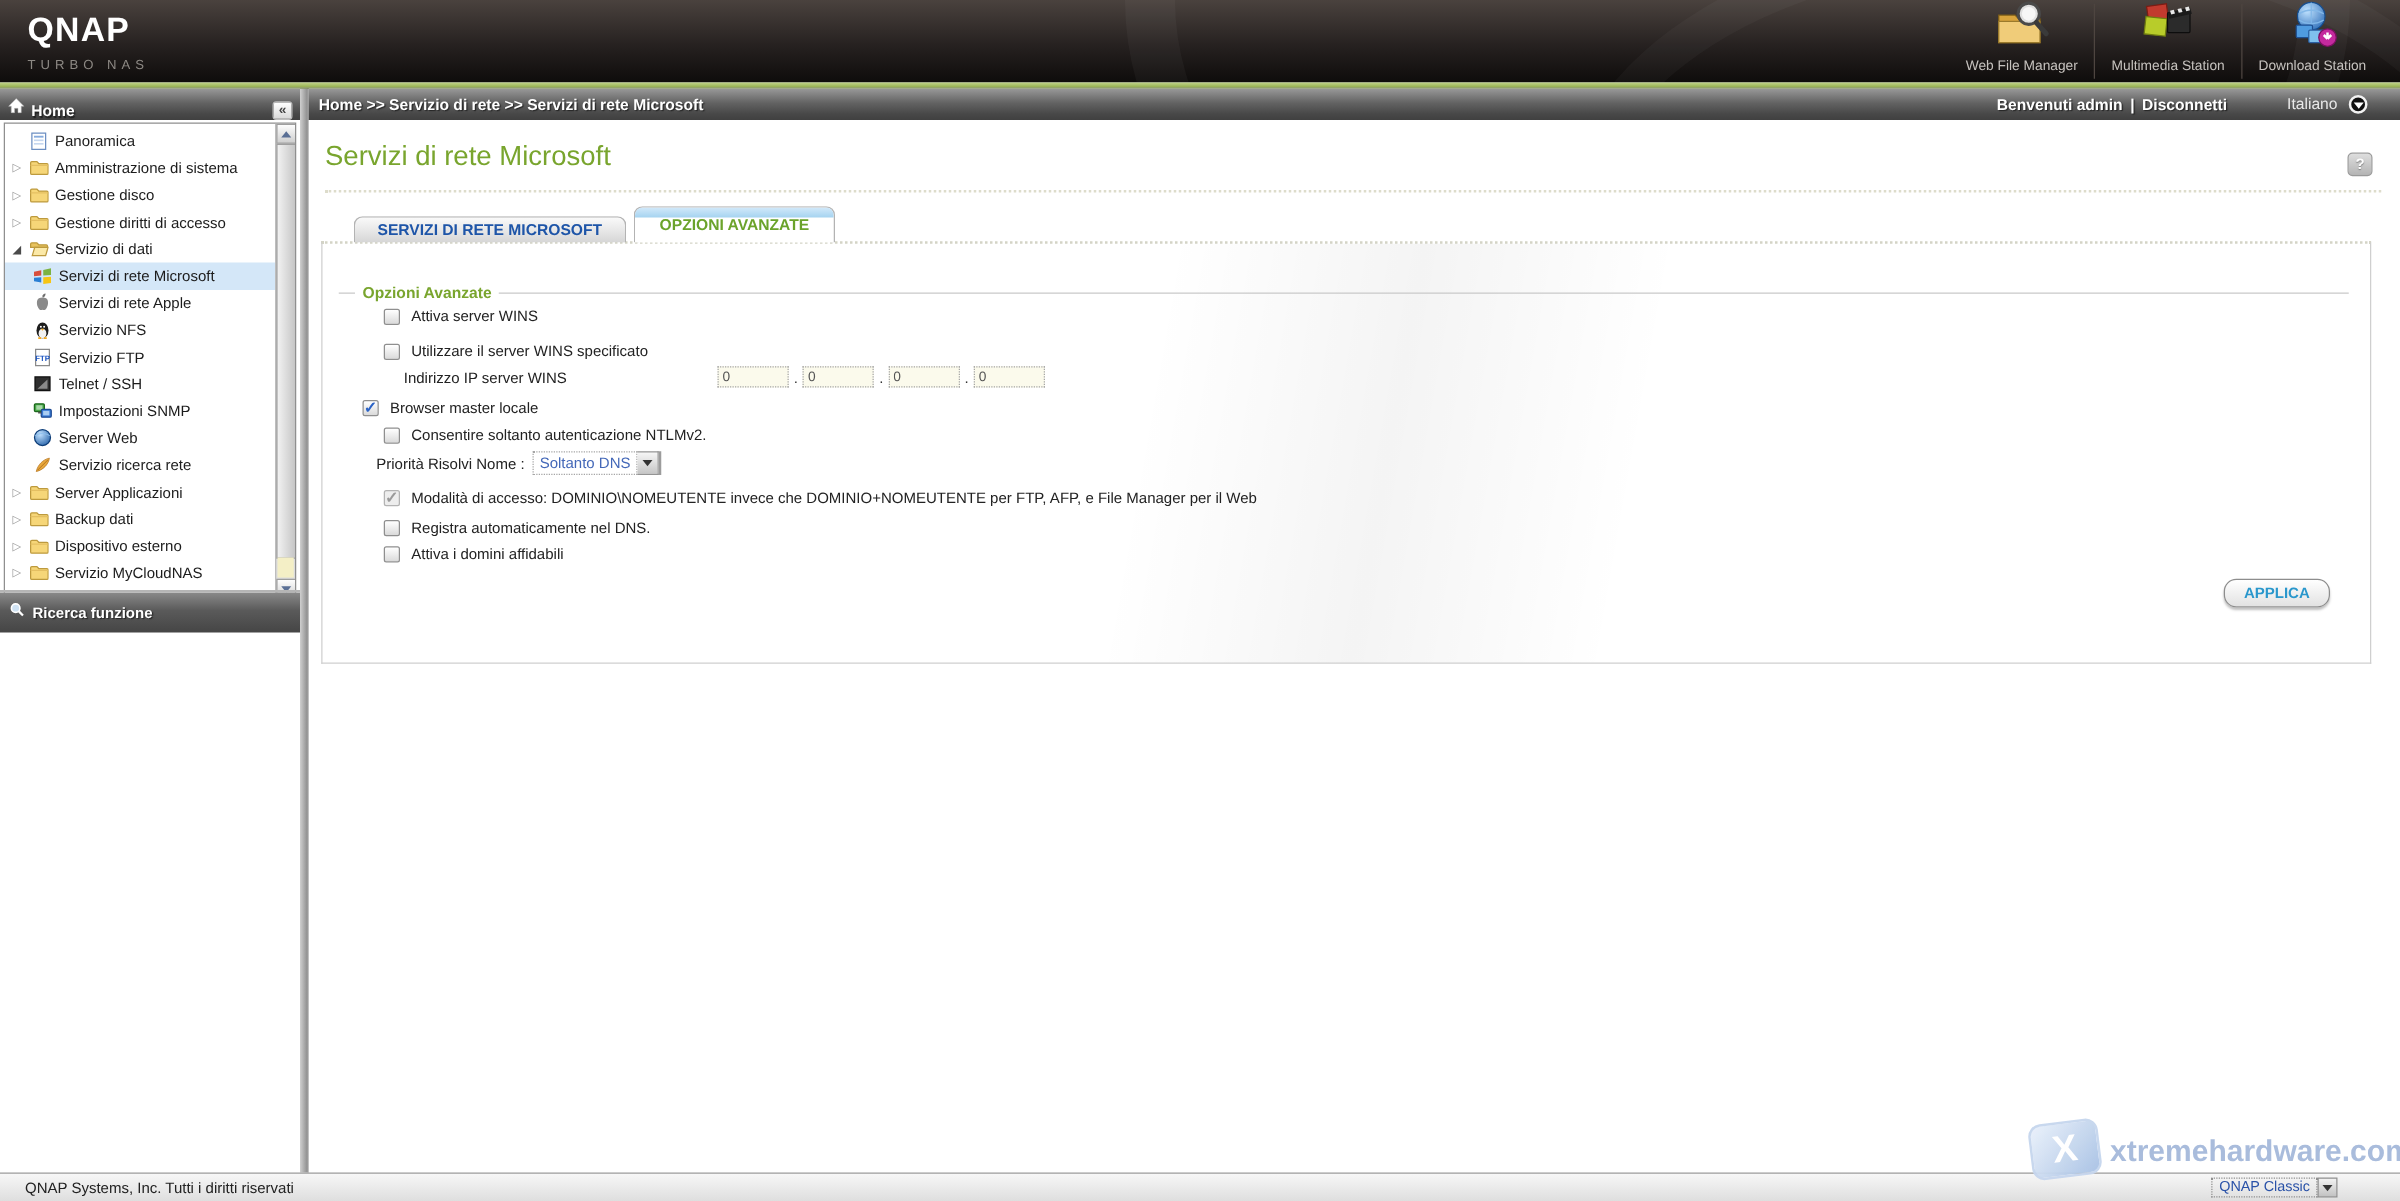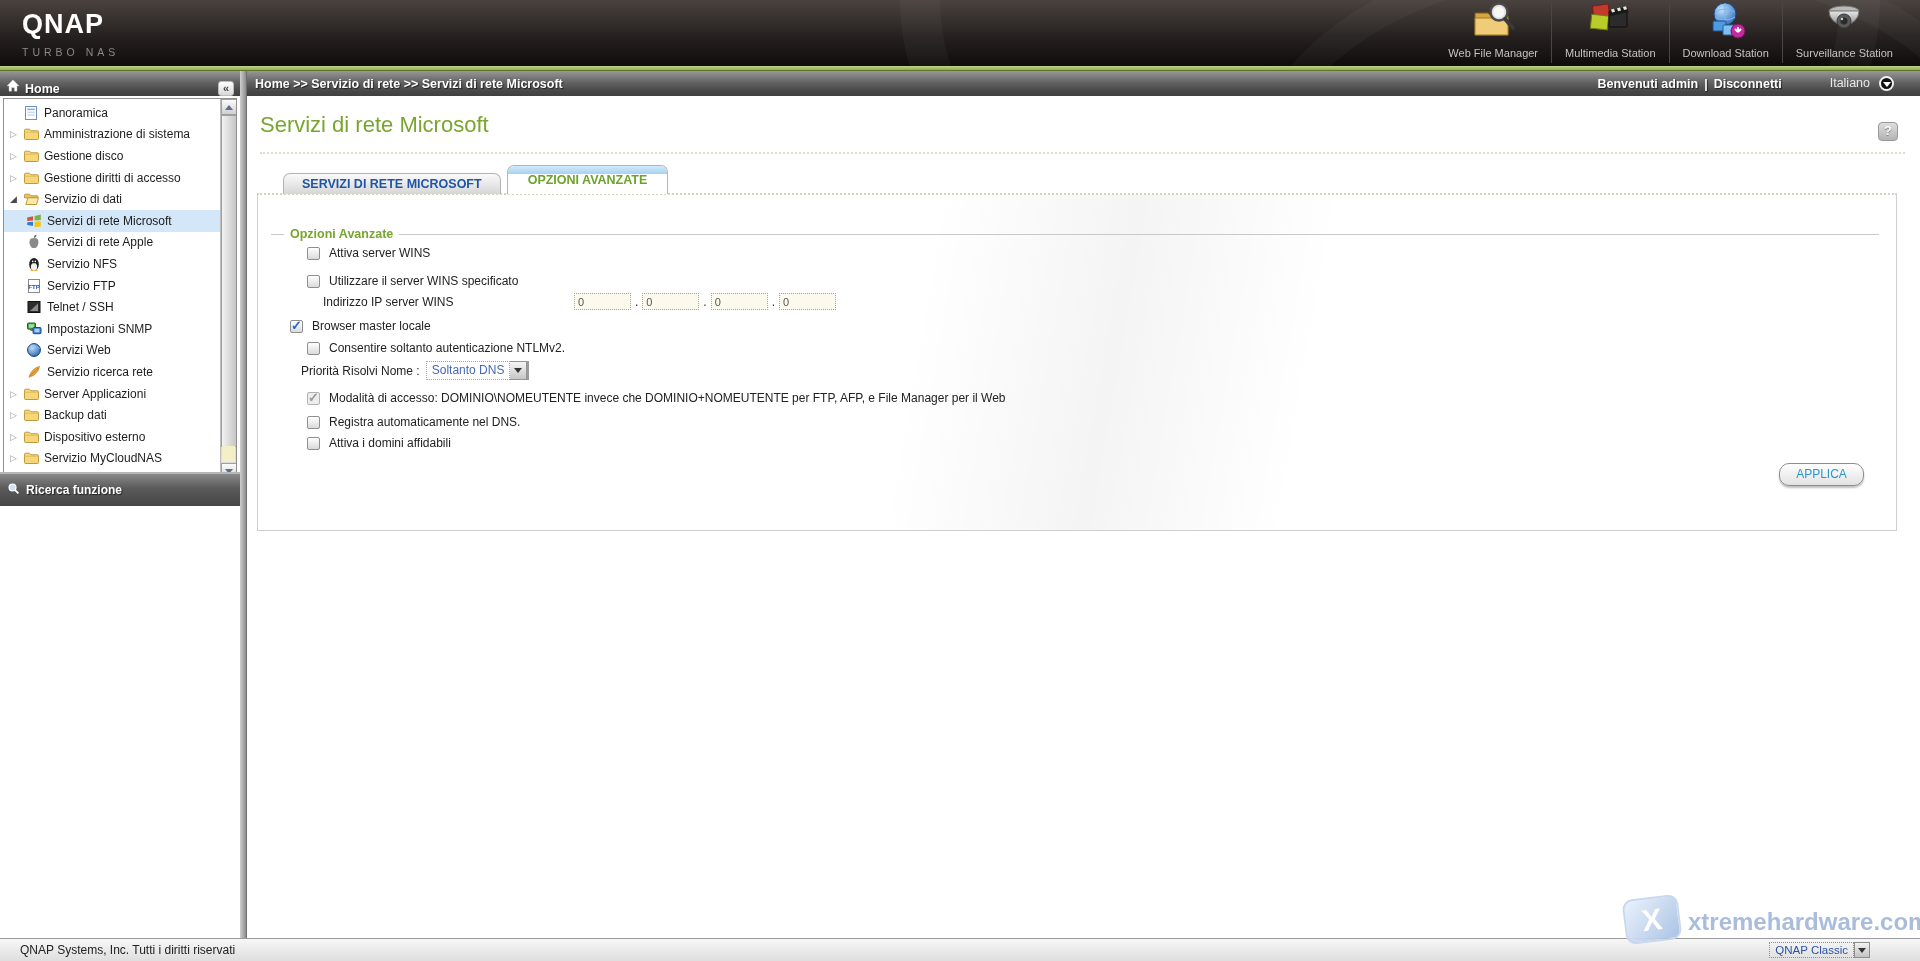--- a/index.html
+++ b/index.html
@@ -137,21 +137,21 @@
   .sel-text { border:1px dotted #a5a5a5; background:#fff; color:#4468b8; font-size:12px;
     height:19px; line-height:17px; padding:0 5px; }
   .sel-btn { width:17px; height:19px; background:linear-gradient(#f6f6f6,#c6c6c6);
     border:1px solid #949494; border-left:none; display:flex; align-items:center; justify-content:center;
     box-shadow:2px 0 0 #9c9c9c; }
   .sel-tri { width:0; height:0; border-left:4px solid transparent; border-right:4px solid transparent;
     border-top:5px solid #333; }
 
   .apply-btn { position:absolute; left:1521px; top:268px; width:85px; height:23px;
     border:1px solid #8d8d8d; border-radius:10px; background:linear-gradient(#ffffff,#e2e2e2);
-    color:#2a97cc; font-weight:normal; font-size:12px; text-align:center; line-height:21px;
+    color:#2a97cc; font-weight:bold; font-size:12px; text-align:center; line-height:21px;
     box-shadow:0 2px 2px rgba(0,0,0,.25); cursor:pointer; z-index:2; }
 
   
   .footer { position:absolute; left:0; bottom:0; width:1920px; height:23px;
     background:linear-gradient(#f7f7f7,#dedede); border-top:1px solid #9a9a9a;
     display:flex; align-items:center; padding:0 50px 0 20px; font-size:12px; color:#222; z-index:4; }
   .theme-grp { margin-left:auto; display:flex; align-items:center; cursor:pointer; }
   .theme-text { border:1px dotted #8f8f8f; color:#2a52a8; font-size:11.5px; height:16px;
     line-height:14px; padding:0 5px; background:transparent; }
   .theme-btn { width:16px; height:16px; background:linear-gradient(#f2f2f2,#c2c2c2);
@@ -211,38 +211,20 @@
           <circle cx="22" cy="13" r="11" fill="url(#gglobe)" stroke="#114a8c"></circle>
           <path d="M12 11 q10 -6 20 0 M12 16 q10 6 20 0 M22 2 v22" stroke="#7fb6e8" fill="none"></path>
           <rect x="10" y="20" width="13" height="10" rx="1" fill="#4f9be0" stroke="#1d4f92"></rect>
           <rect x="20" y="24" width="14" height="10" rx="1" fill="#7fc0ee" stroke="#2a5fa2"></rect>
           <circle cx="35" cy="30" r="7" fill="#c42a9e" stroke="#7c0f62"></circle>
           <path d="M35 26 v5 m0 0 l-3 -3 m3 3 l3 -3" stroke="#fff" stroke-width="2" fill="none"></path>
         </svg>
       </span>
       <span class="station-label">Download Station</span>
     </div>
-    <div class="station">
-      <span>
-        <svg width="46" height="40" viewBox="0 0 46 40">
-          <defs>
-            <linearGradient id="gdome" x1="0" y1="0" x2="0" y2="1">
-              <stop offset="0" stop-color="#e8e8e8"></stop>
-                <stop offset="1" stop-color="#8f8f8f"></stop>
-            </linearGradient>
-          </defs>
-          <ellipse cx="23" cy="10" rx="15" ry="5" fill="#b8b8b8" stroke="#6f6f6f"></ellipse>
-          <path d="M8 10 a15 14 0 0 0 30 0 z" fill="url(#gdome)" stroke="#6f6f6f"></path>
-          <circle cx="23" cy="20" r="7" fill="#5a5a5a" stroke="#3a3a3a"></circle>
-          <circle cx="23" cy="20" r="3.5" fill="#2b2b2b"></circle>
-          <circle cx="21" cy="18" r="1.2" fill="#cfcfcf"></circle>
-        </svg>
-      </span>
-      <span class="station-label">Surveillance Station</span>
-    </div>
   </div>
 </div>
 
 <div class="green-line"></div>
 <div class="v-divider"></div>
 
 <div class="sidebar">
   <div class="sidebar-head bar-grad">
     <span>
       <svg width="14" height="13" viewBox="0 0 16 15">
@@ -376,21 +358,21 @@
               <defs>
                 <radialGradient id="gweb" cx="0.35" cy="0.3" r="0.9">
                   <stop offset="0" stop-color="#c2e2ff"></stop>
                   <stop offset="1" stop-color="#14539e"></stop>
                 </radialGradient>
               </defs>
               <circle cx="8" cy="8" r="6.4" fill="url(#gweb)" stroke="#0e3e78"></circle>
               <path d="M2.2 6.5 q5.8 -3.4 11.6 0" stroke="#8ec0ef" fill="none" stroke-width=".8"></path>
             </svg>
           </span>
-        <span class="tlabel">Servizi Web</span>
+        <span class="tlabel">Server Web</span>
       </div>
       <div class="trow child">
         <span class="ticon">
             <svg viewBox="0 0 16 16">
               <path d="M13.5 2.5 C8.5 3.5 4.2 7.8 3 13.2 C8.4 12 12.7 7.7 13.5 2.5z" fill="#e8a83c" stroke="#b5741f" stroke-width=".6"></path>
               <line x1="4.2" y1="12" x2="12.2" y2="4" stroke="#b5741f" stroke-width=".8"></line>
             </svg>
           </span>
         <span class="tlabel">Servizio ricerca rete</span>
       </div>

